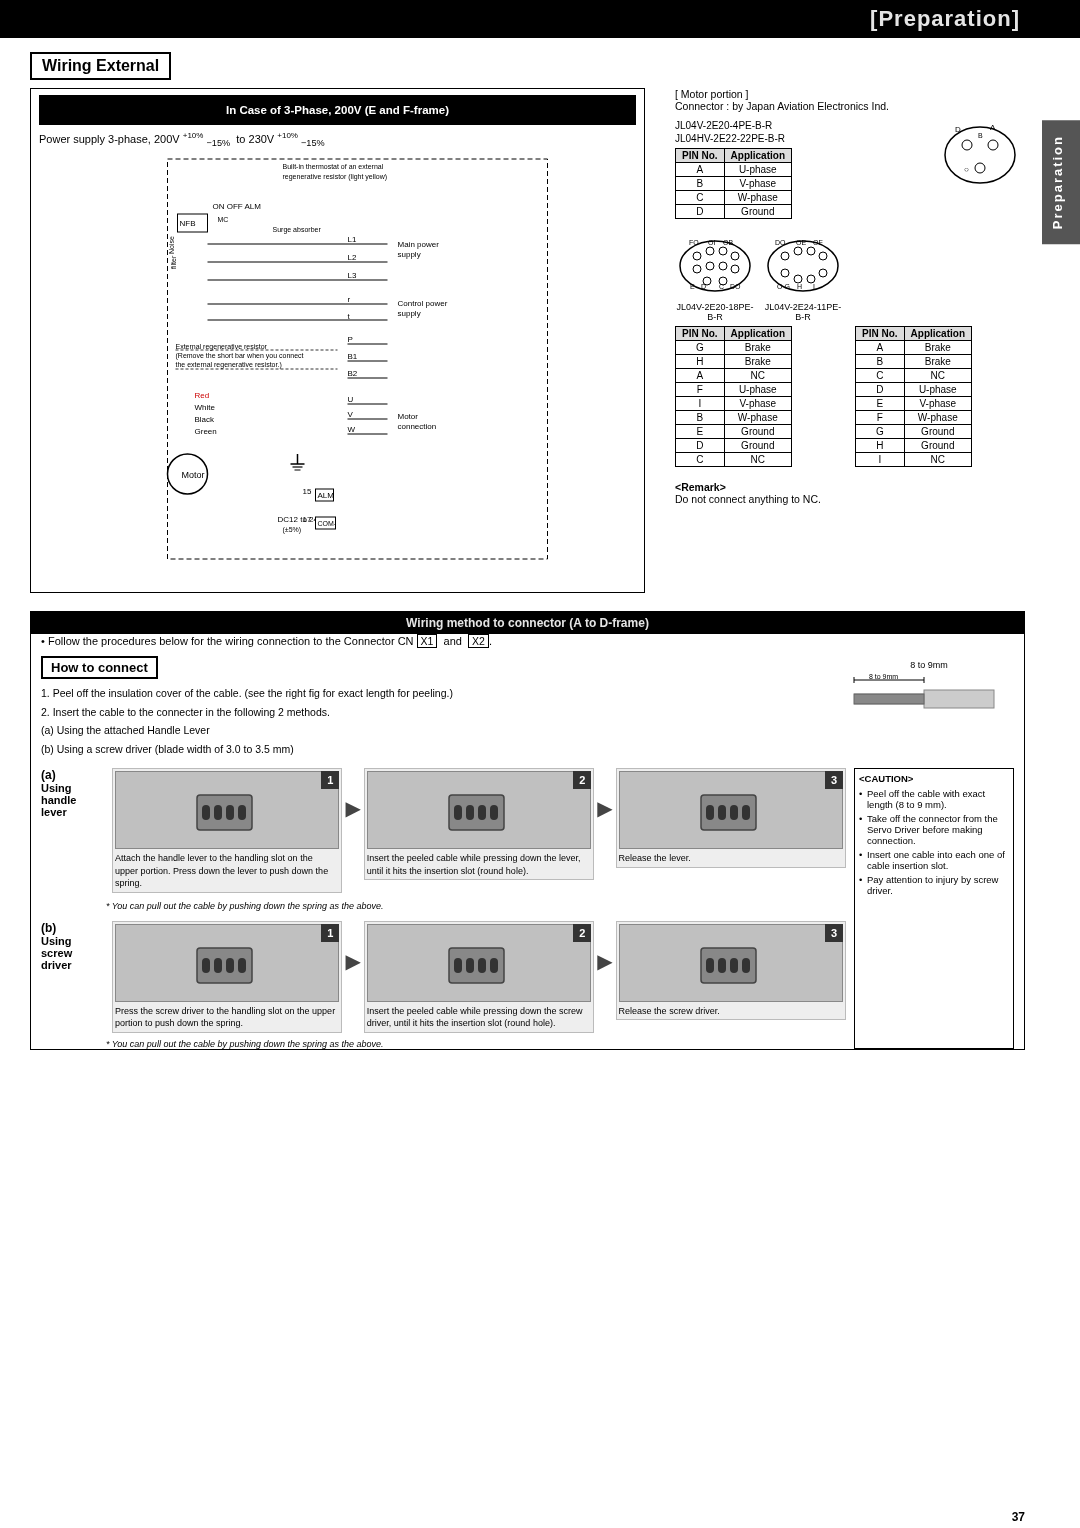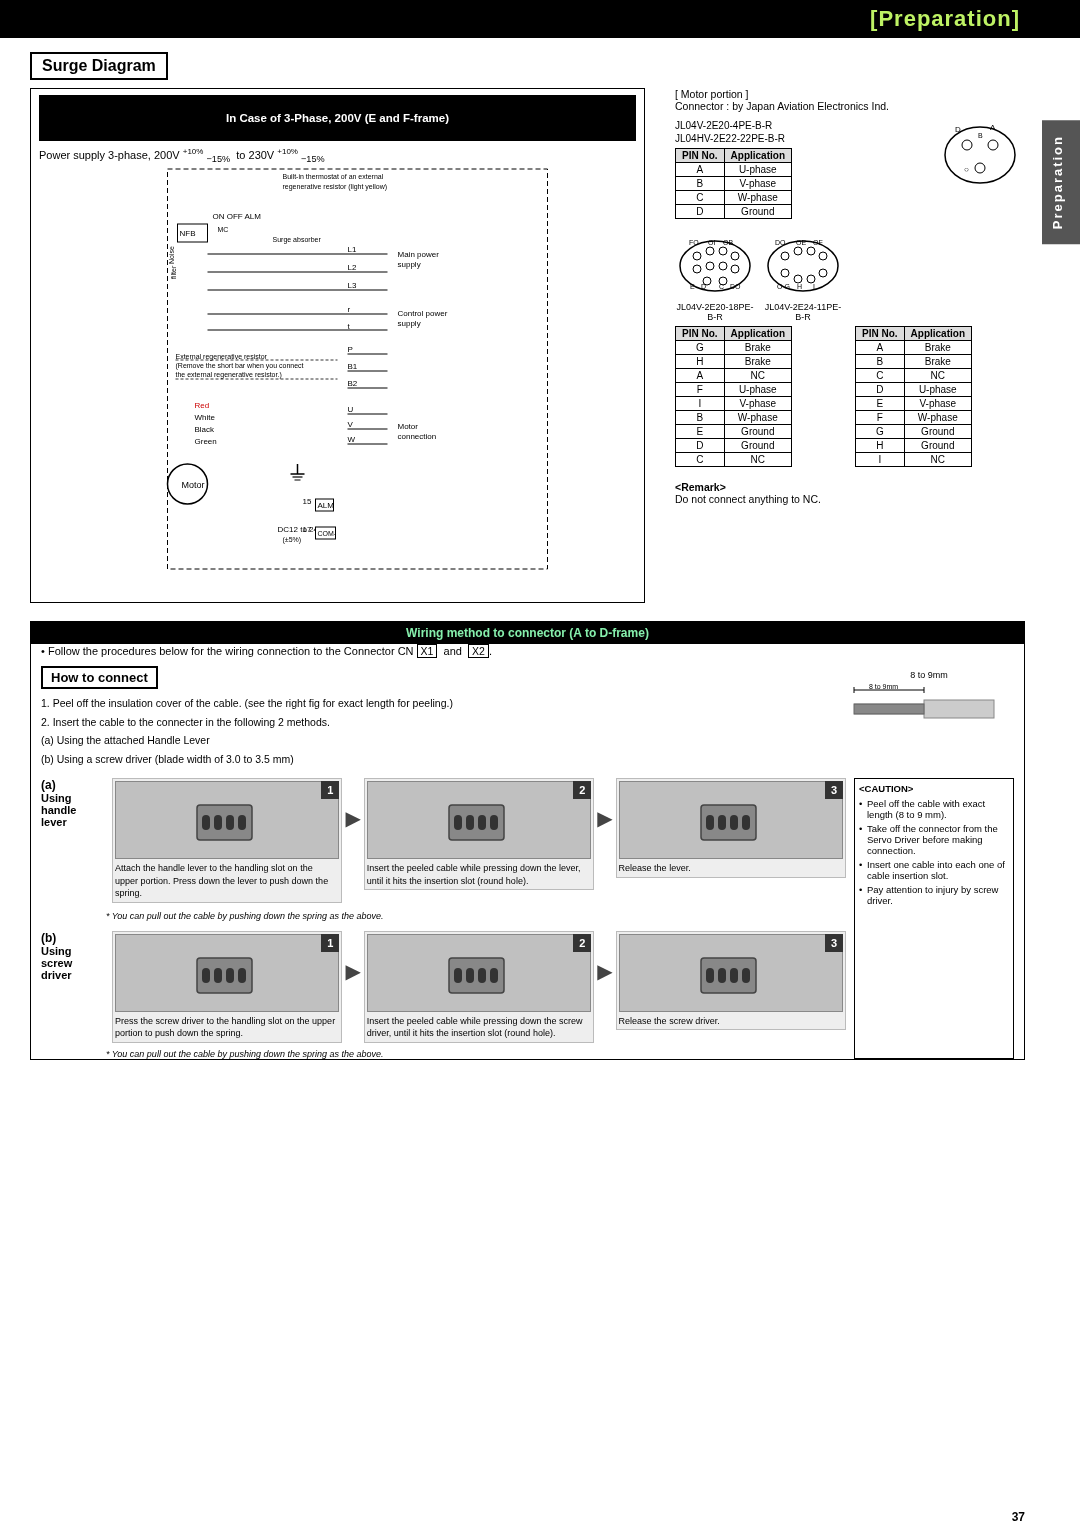--- a/index.html
+++ b/index.html
@@ -9,21 +9,21 @@
       background: #fff;
       color: #000;
       width: 1080px;
       min-height: 1528px;
       position: relative;
     }
 
     
     .header-bar {
       background: #000;
-      color: #bef264;
+      color: #e5e5e5;
       text-align: right;
       padding: 6px 60px 6px 20px;
       font-size: 22px;
       font-weight: bold;
       letter-spacing: 1px;
     }
 
     
     .side-tab {
       position: absolute;
@@ -83,27 +83,27 @@
       padding: 6px 8px;
       margin-bottom: 8px;
     }
 
     .phase-title {
       background: #000;
       color: #fff;
       text-align: center;
       font-size: 11.5px;
       font-weight: bold;
-      padding: 17px 0;
+      padding: 9px 0;
       margin-bottom: 6px;
     }
 
     .power-supply-text {
       font-size: 11px;
-      margin-bottom: 0;
+      margin-bottom: 6px;
     }
 
     sup { font-size: 8px; }
 
     
     .motor-portion {
       font-size: 10.5px;
       margin-bottom: 8px;
     }
 
@@ -147,21 +147,21 @@
     }
 
     
     .wiring-method-section {
       border: 1.5px solid #000;
       margin-top: 10px;
     }
 
     .wiring-method-title {
       background: #000;
-      color: #86efac;
+      color: #e5e5e5;
       text-align: center;
       font-weight: bold;
       font-size: 12px;
       padding: 4px 0;
     }
 
     .wiring-method-body {
       padding: 0 10px;
     }
 
@@ -322,21 +322,21 @@
 </div>
 
 <div class="side-tab">
   <span>Preparation</span>
 </div>
 
 <div class="main-content">
 
   
   <div class="section-title-box">
-    <span>Surge Diagram</span>
+    <span>Wiring External</span>
   </div>
 
 
   
   <div class="top-area">
 
     <div class="left-col">
       <div class="phase-box">
         <div class="phase-title">
           <span>In Case of 3-Phase, 200V (E and F-frame)</span>

